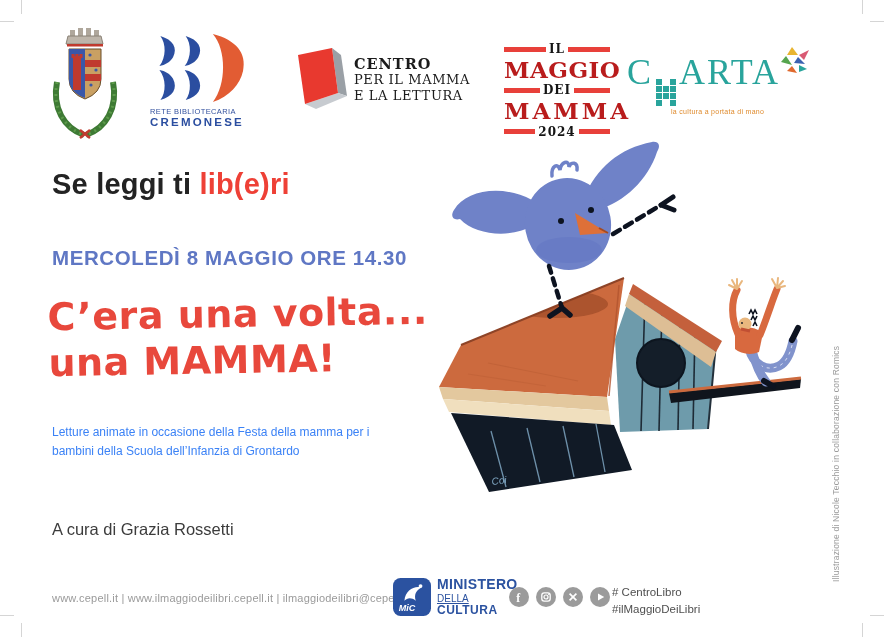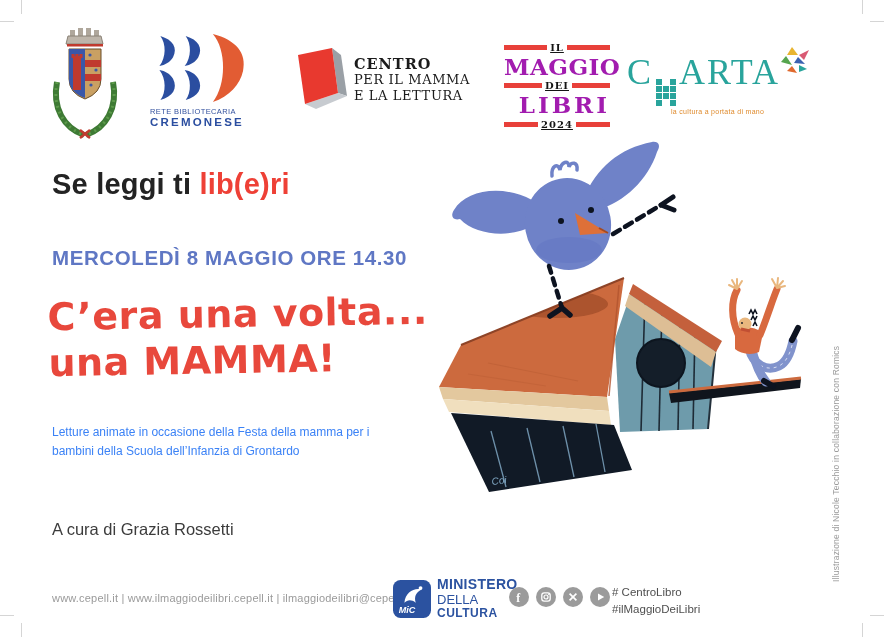--- a/index.html
+++ b/index.html
@@ -16,22 +16,22 @@
   .rbc-l2{font-size:11.5px;font-weight:bold;color:#2B4EA0;letter-spacing:2.2px;white-space:nowrap;}
 
   .logo-cepell{left:292px;top:46px;display:flex;gap:0;align-items:center;}
   .cepell-text{font-family:"DejaVu Serif",serif;color:#1b1b1b;line-height:1.18;}
   .cepell-text .l1{font-size:14.5px;font-weight:bold;letter-spacing:1px;}
   .cepell-text .l2,.cepell-text .l3{font-size:13px;letter-spacing:.6px;}
 
   .logo-maggio{left:504px;top:40px;width:106px;text-align:center;}
   .mg-row{display:flex;align-items:center;gap:3px;margin:2px 0;}
   .mg-bar{flex:1;height:5px;background:#E8403A;}
-  .mg-sm{font-family:"DejaVu Serif",serif;font-weight:bold;font-size:10px;color:#151515;letter-spacing:1px;text-decoration:underline;}
-  .mg-big{font-family:"DejaVu Serif",serif;font-weight:bold;font-size:23px;color:#a21caf;line-height:1.02;letter-spacing:.5px;text-align:right;}
+  .mg-sm{font-family:"DejaVu Serif",serif;font-weight:bold;font-size:12px;color:#151515;letter-spacing:1px;}
+  .mg-big{font-family:"DejaVu Serif",serif;font-weight:bold;font-size:23px;color:#b91c1c;line-height:1.02;letter-spacing:.5px;}
   .mg-big.libri{letter-spacing:3px;}
 
   .logo-charta{left:627px;top:54px;width:200px;}
   .charta-word{position:relative;font-family:"Liberation Serif",serif;font-size:36px;color:#29A49C;
                letter-spacing:2px;line-height:1;white-space:nowrap;}
   .hgrid{display:inline-grid;grid-template-columns:repeat(3,6px);grid-auto-rows:6px;gap:1px;
          margin:0 3px;transform:translateY(1px);}
   .hgrid i{background:#29A49C;display:block;}
   .charta-sparkle{position:absolute;left:150px;top:-9px;}
   .charta-tag{font-size:7px;color:#DF8A2C;letter-spacing:.3px;margin:3px 0 0 44px;white-space:nowrap;}
@@ -48,21 +48,21 @@
   
   .illus{left:428px;top:138px;}
   .credit{left:831px;top:318px;height:264px;writing-mode:vertical-rl;transform:rotate(180deg);
           font-size:8.5px;color:#9b9b9b;letter-spacing:.2px;white-space:nowrap;}
 
   
   .links{left:52px;top:592px;font-size:11px;color:#9a9a9a;letter-spacing:.2px;}
   .mic{left:393px;top:577px;display:flex;gap:6px;align-items:center;}
   .mic-text{color:#2B52A0;line-height:1.12;}
   .mic-l1{font-size:14px;font-weight:bold;letter-spacing:.3px;}
-  .mic-l2{font-size:13px;}
+  .mic-l2{font-size:10px;text-decoration:underline;}
   .mic-l3{font-size:12px;font-weight:bold;letter-spacing:.5px;}
   .social{left:509px;top:587px;display:flex;gap:7px;align-items:center;}
   .hashtags{left:612px;top:584px;font-size:11.5px;color:#4f4f4f;line-height:1.5;}
 </style>
 </head>
 <body>
 
 <div id="poster">
 
   <div class="crop" style="left:21px;top:0;width:1px;height:14px"></div>
@@ -134,21 +134,21 @@
       <span class="mg-bar"></span>
       <span class="mg-sm">IL</span>
       <span class="mg-bar"></span>
     </div>
     <div class="mg-big">MAGGIO</div>
     <div class="mg-row">
       <span class="mg-bar"></span>
       <span class="mg-sm">DEI</span>
       <span class="mg-bar"></span>
     </div>
-    <div class="mg-big libri">LIBRI</div>
+    <div class="mg-big libri">MAMMA</div>
     <div class="mg-row">
       <span class="mg-bar"></span>
       <span class="mg-sm">2024</span>
       <span class="mg-bar"></span>
     </div>
   </div>
 
   <div class="abs logo-charta">
     <div class="charta-word">
       <span>C</span><span class="hgrid">

